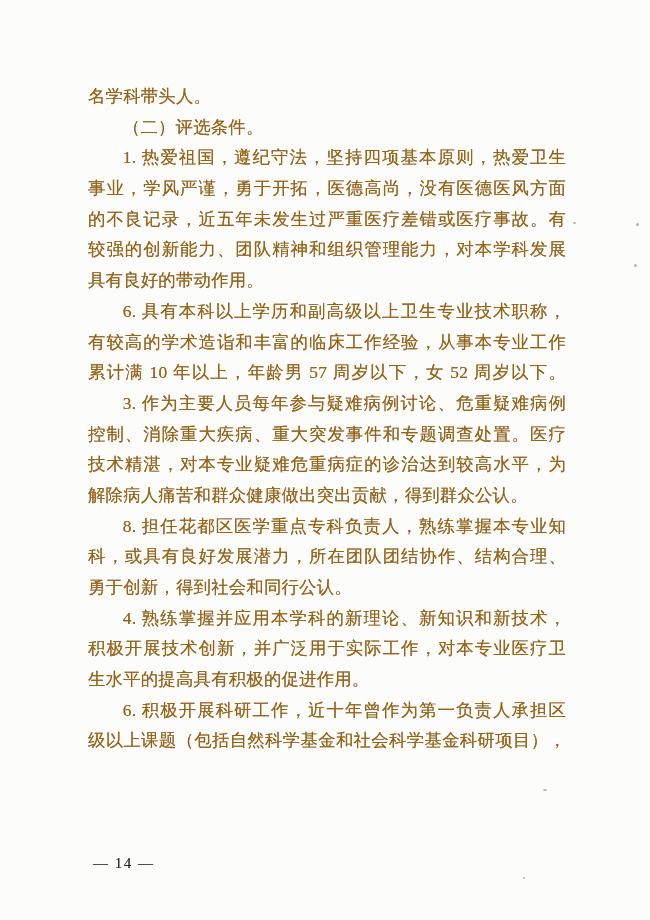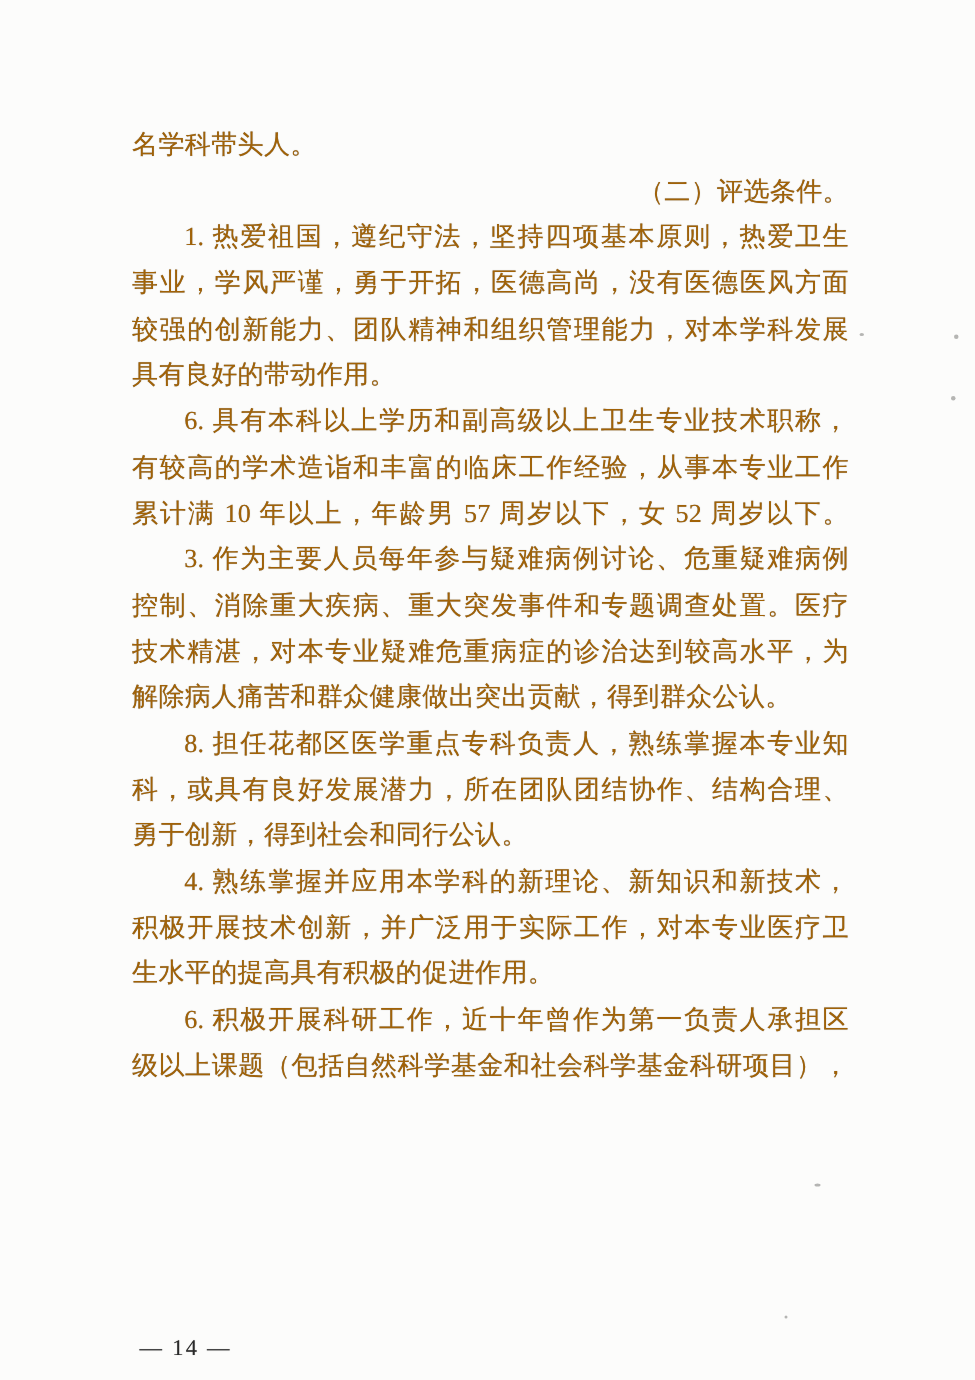--- a/index.html
+++ b/index.html
@@ -33,31 +33,29 @@
     color: #a16207;
     text-shadow: 0 0 0.5px rgba(45,45,45,0.55);
   }
   .line.justify {
     white-space: normal;
     text-align: justify;
     text-align-last: justify;
   }
   .line.indent {
     text-indent: 2em;
-    text-align: right;
   }
   .footer {
     position: absolute;
     left: 93px;
     top: 855px;
     font-size: 15px;
     letter-spacing: 1.5px;
     color: #2a2a2a;
     text-shadow: 0 0 0.5px rgba(45,45,45,0.5);
-    margin-top: 36px;
   }
   .speck {
     position: absolute;
     background: #b5b5b3;
     border-radius: 50%;
   }
   .speck.s1 { left: 573px; top: 222px; width: 3px; height: 2px; }
   .speck.s2 { left: 636px; top: 223px; width: 3px; height: 3px; }
   .speck.s3 { left: 634px; top: 264px; width: 3px; height: 3px; }
   .speck.s4 { left: 543px; top: 789px; width: 4px; height: 2px; }
@@ -65,20 +63,21 @@
 </style>
 </head>
 <body>
 
 <div class="page">
   <div class="text-block">
       <div class="line">名学科带头人。</div>
       <div class="line indent">（二）评选条件。</div>
       <div class="line indent justify">1. 热爱祖国，遵纪守法，坚持四项基本原则，热爱卫生</div>
       <div class="line justify">事业，学风严谨，勇于开拓，医德高尚，没有医德医风方面</div>
+      <div class="line justify">的不良记录，近五年未发生过严重医疗差错或医疗事故。有</div>
       <div class="line justify">较强的创新能力、团队精神和组织管理能力，对本学科发展</div>
       <div class="line">具有良好的带动作用。</div>
       <div class="line indent justify">6. 具有本科以上学历和副高级以上卫生专业技术职称，</div>
       <div class="line justify">有较高的学术造诣和丰富的临床工作经验，从事本专业工作</div>
       <div class="line justify">累计满 10 年以上，年龄男 57 周岁以下，女 52 周岁以下。</div>
       <div class="line indent justify">3. 作为主要人员每年参与疑难病例讨论、危重疑难病例</div>
       <div class="line justify">控制、消除重大疾病、重大突发事件和专题调查处置。医疗</div>
       <div class="line justify">技术精湛，对本专业疑难危重病症的诊治达到较高水平，为</div>
       <div class="line">解除病人痛苦和群众健康做出突出贡献，得到群众公认。</div>
       <div class="line indent justify">8. 担任花都区医学重点专科负责人，熟练掌握本专业知</div>

